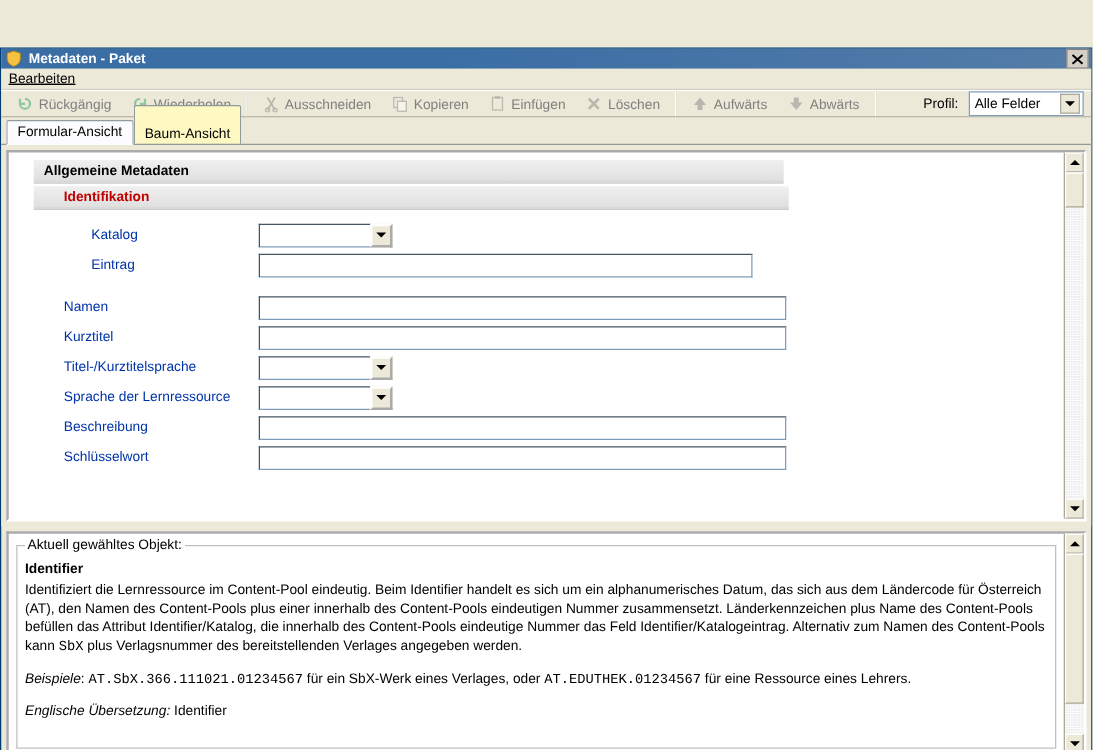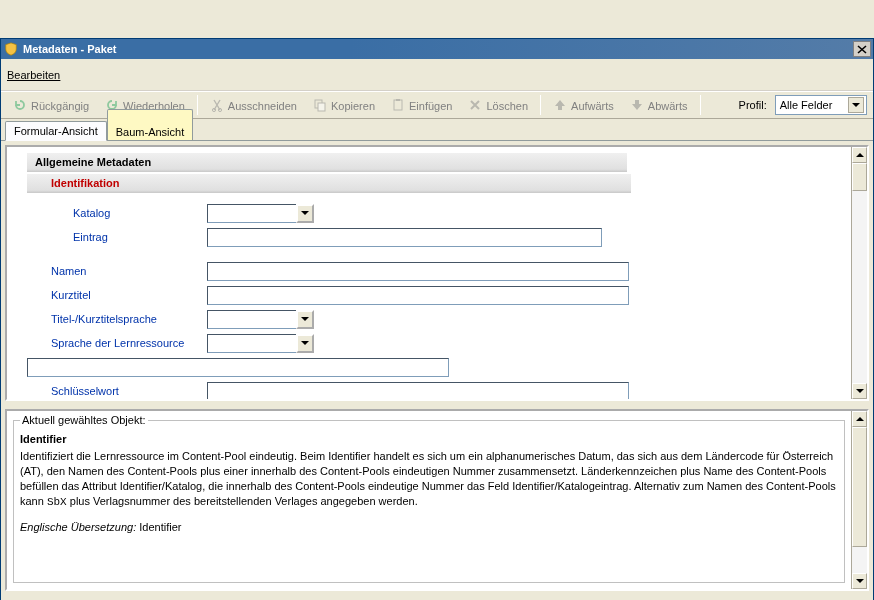--- a/index.html
+++ b/index.html
@@ -17,21 +17,21 @@
   .tbtn .ticon { width: 14px; height: 14px; display: inline-flex; align-items: center; justify-content: center; opacity: 0.5; }
   .tsep { width: 1px; height: 20px; background: #ACA899; margin: 0 2px; border-right: 1px solid #fff; }
   .profil-label { color: #000; margin-left: 4px; margin-right: 4px; padding-left: 28px; }
   .profil-select { width: 140px; height: 20px; border: 1px solid #7F9DB9; background: #fff; display: flex; align-items: center; padding: 0 2px 0 4px; font-size: 11px; text-align: right; }
   .profil-select .dd-arrow { margin-left: auto; width: 16px; height: 16px; background: #ECE9D8; border: 1px solid #ACA899; display: flex; align-items: center; justify-content: center; }
   .tabs { height: 22px; display: flex; align-items: flex-end; padding: 0 4px; background: #ECE9D8; }
   .tab { border: 1px solid #919B9C; border-bottom: none; background: #ECE9D8; padding: 3px 8px 3px 8px; margin-right: 0px; font-size: 11px; cursor: pointer; position: relative; border-radius: 2px 2px 0 0; }
   .tab.active { background: #FCFCFE; border-bottom: 1px solid #FCFCFE; z-index: 2; }
   .tab.inactive { margin-top: 2px; padding-top: 16px; background: #fef9c3; text-align: right; }
   .content-area { flex: 0 0 auto; background: #ECE9D8; border-top: 1px solid #919B9C; margin-top: -1px; position: relative; }
-  .form-outer { margin: 4px; border: 2px inset #fff; background: #fff; height: 256px; overflow: hidden; display: flex; }
+  .form-outer { margin: 4px; border: 2px inset #fff; background: #fff; height: 297px; overflow: hidden; display: flex; }
   .form-scroll { flex: 1; overflow: hidden; padding: 0; }
   .scrollbar { width: 16px; background: #ECE9D8; display: flex; flex-direction: column; border-left: 1px solid #ACA899; }
   .sb-btn { height: 16px; background: #ECE9D8; border: 1px solid #fff; border-right-color: #ACA899; border-bottom-color: #ACA899; display: flex; align-items: center; justify-content: center; cursor: pointer; }
   .sb-track { flex: 1; background: repeating-conic-gradient(#E8E8E8 0% 25%, #fff 0% 50%) 50% / 2px 2px; position: relative; }
   .sb-thumb { position: absolute; left: 0; width: 15px; background: #ECE9D8; border: 1px solid #fff; border-right-color: #ACA899; border-bottom-color: #ACA899; }
   .section-header { background: linear-gradient(to bottom, #F0F0F0, #E0E0E0 90%, #D0D0D0); font-weight: bold; padding: 3px 8px; border-bottom: 1px solid #ccc; }
   .section-header.main { margin: 6px 6px 0 20px; width: 600px; }
   .section-header.sub { margin: 2px 6px 0 20px; width: 604px; color: #C00000; font-weight: bold; padding-left: 24px; }
   .form-table { margin: 8px 6px 0 20px; width: 620px; }
   .form-row { display: flex; align-items: center; height: 24px; }
@@ -199,20 +199,21 @@
               </span>
           </div>
           <div class="form-row">
             <div class="form-label">Sprache der Lernressource</div>
             <input class="form-input short" value="" style="">
               <span class="dd-btn">
                 <span class="arrow-down"></span>
               </span>
           </div>
           <div class="form-row">
+            <div class="form-label">Beschreibung</div>
             <input class="form-input long" value="" style="">
           </div>
           <div class="form-row">
             <div class="form-label">Schlüsselwort</div>
             <input class="form-input long" value="" style="">
           </div>
         </div>
       </div>
       <div class="scrollbar">
         <div class="sb-btn">
@@ -227,20 +228,23 @@
       </div>
     </div>
   </div>
 
   <div class="info-outer">
     <div class="info-body">
       <fieldset>
         <legend>Aktuell gewähltes Objekt:</legend>
         <div class="info-title">Identifier</div>
         <span>Identifiziert die Lernressource im Content-Pool eindeutig. Beim Identifier handelt es sich um ein alphanumerisches Datum, das sich aus dem Ländercode für Österreich (AT), den Namen des Content-Pools plus einer innerhalb des Content-Pools eindeutigen Nummer zusammensetzt. Länderkennzeichen plus Name des Content-Pools befüllen das Attribut Identifier/Katalog, die innerhalb des Content-Pools eindeutige Nummer das Feld Identifier/Katalogeintrag. Alternativ zum Namen des Content-Pools kann </span><span class="mono">SbX</span><span> plus Verlagsnummer des bereitstellenden Verlages angegeben werden.</span>
+        <div class="examples">
+          <span style="font-style:italic">Beispiele</span>: <span class="mono">AT.SbX.366.111021.01234567</span><span> für ein SbX-Werk eines Verlages, oder </span><span class="mono">AT.EDUTHEK.01234567</span><span> für eine Ressource eines Lehrers.</span>
+        </div>
         <div class="en-trans">
           <span>Englische Übersetzung</span>: <span class="v">Identifier</span>
         </div>
       </fieldset>
     </div>
     <div class="scrollbar">
       <div class="sb-btn">
           <span class="arrow-up"></span>
         </div>
       <div class="sb-track">

